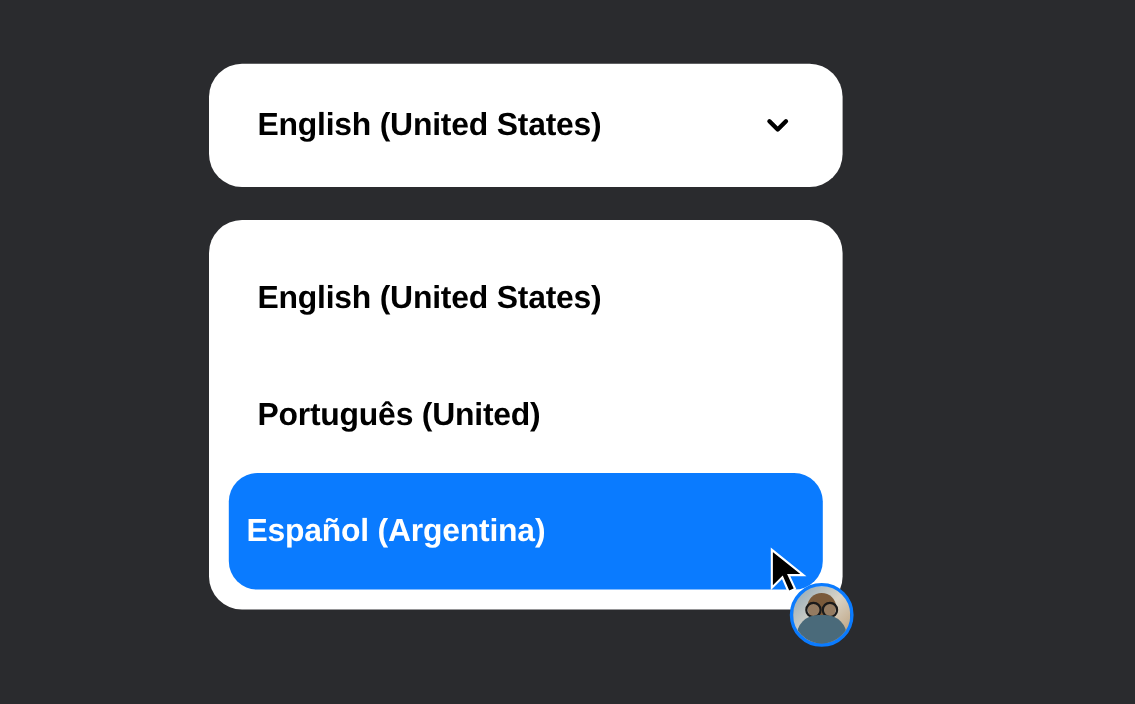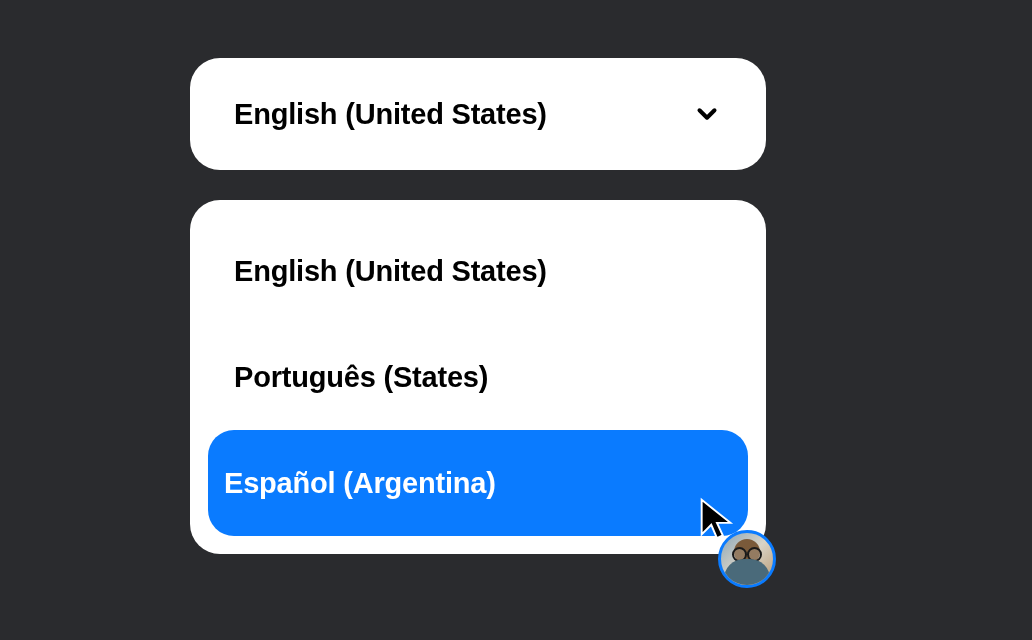--- a/index.html
+++ b/index.html
@@ -148,21 +148,21 @@
         <polyline points="6 9 12 15 18 9"></polyline>
       </svg>
     </span>
   </div>
 
   <div class="dropdown-panel">
     <div class="option">
       <span>English (United States)</span>
     </div>
     <div class="option">
-      <span>Português (States)</span>
+      <span>Português (United)</span>
     </div>
     <div class="option highlighted">
       <span>Español (Argentina)</span>
     </div>
   </div>
 
 </div>
 
 <div class="cursor-icon">
   <svg width="46" height="46" viewBox="0 0 24 24">

